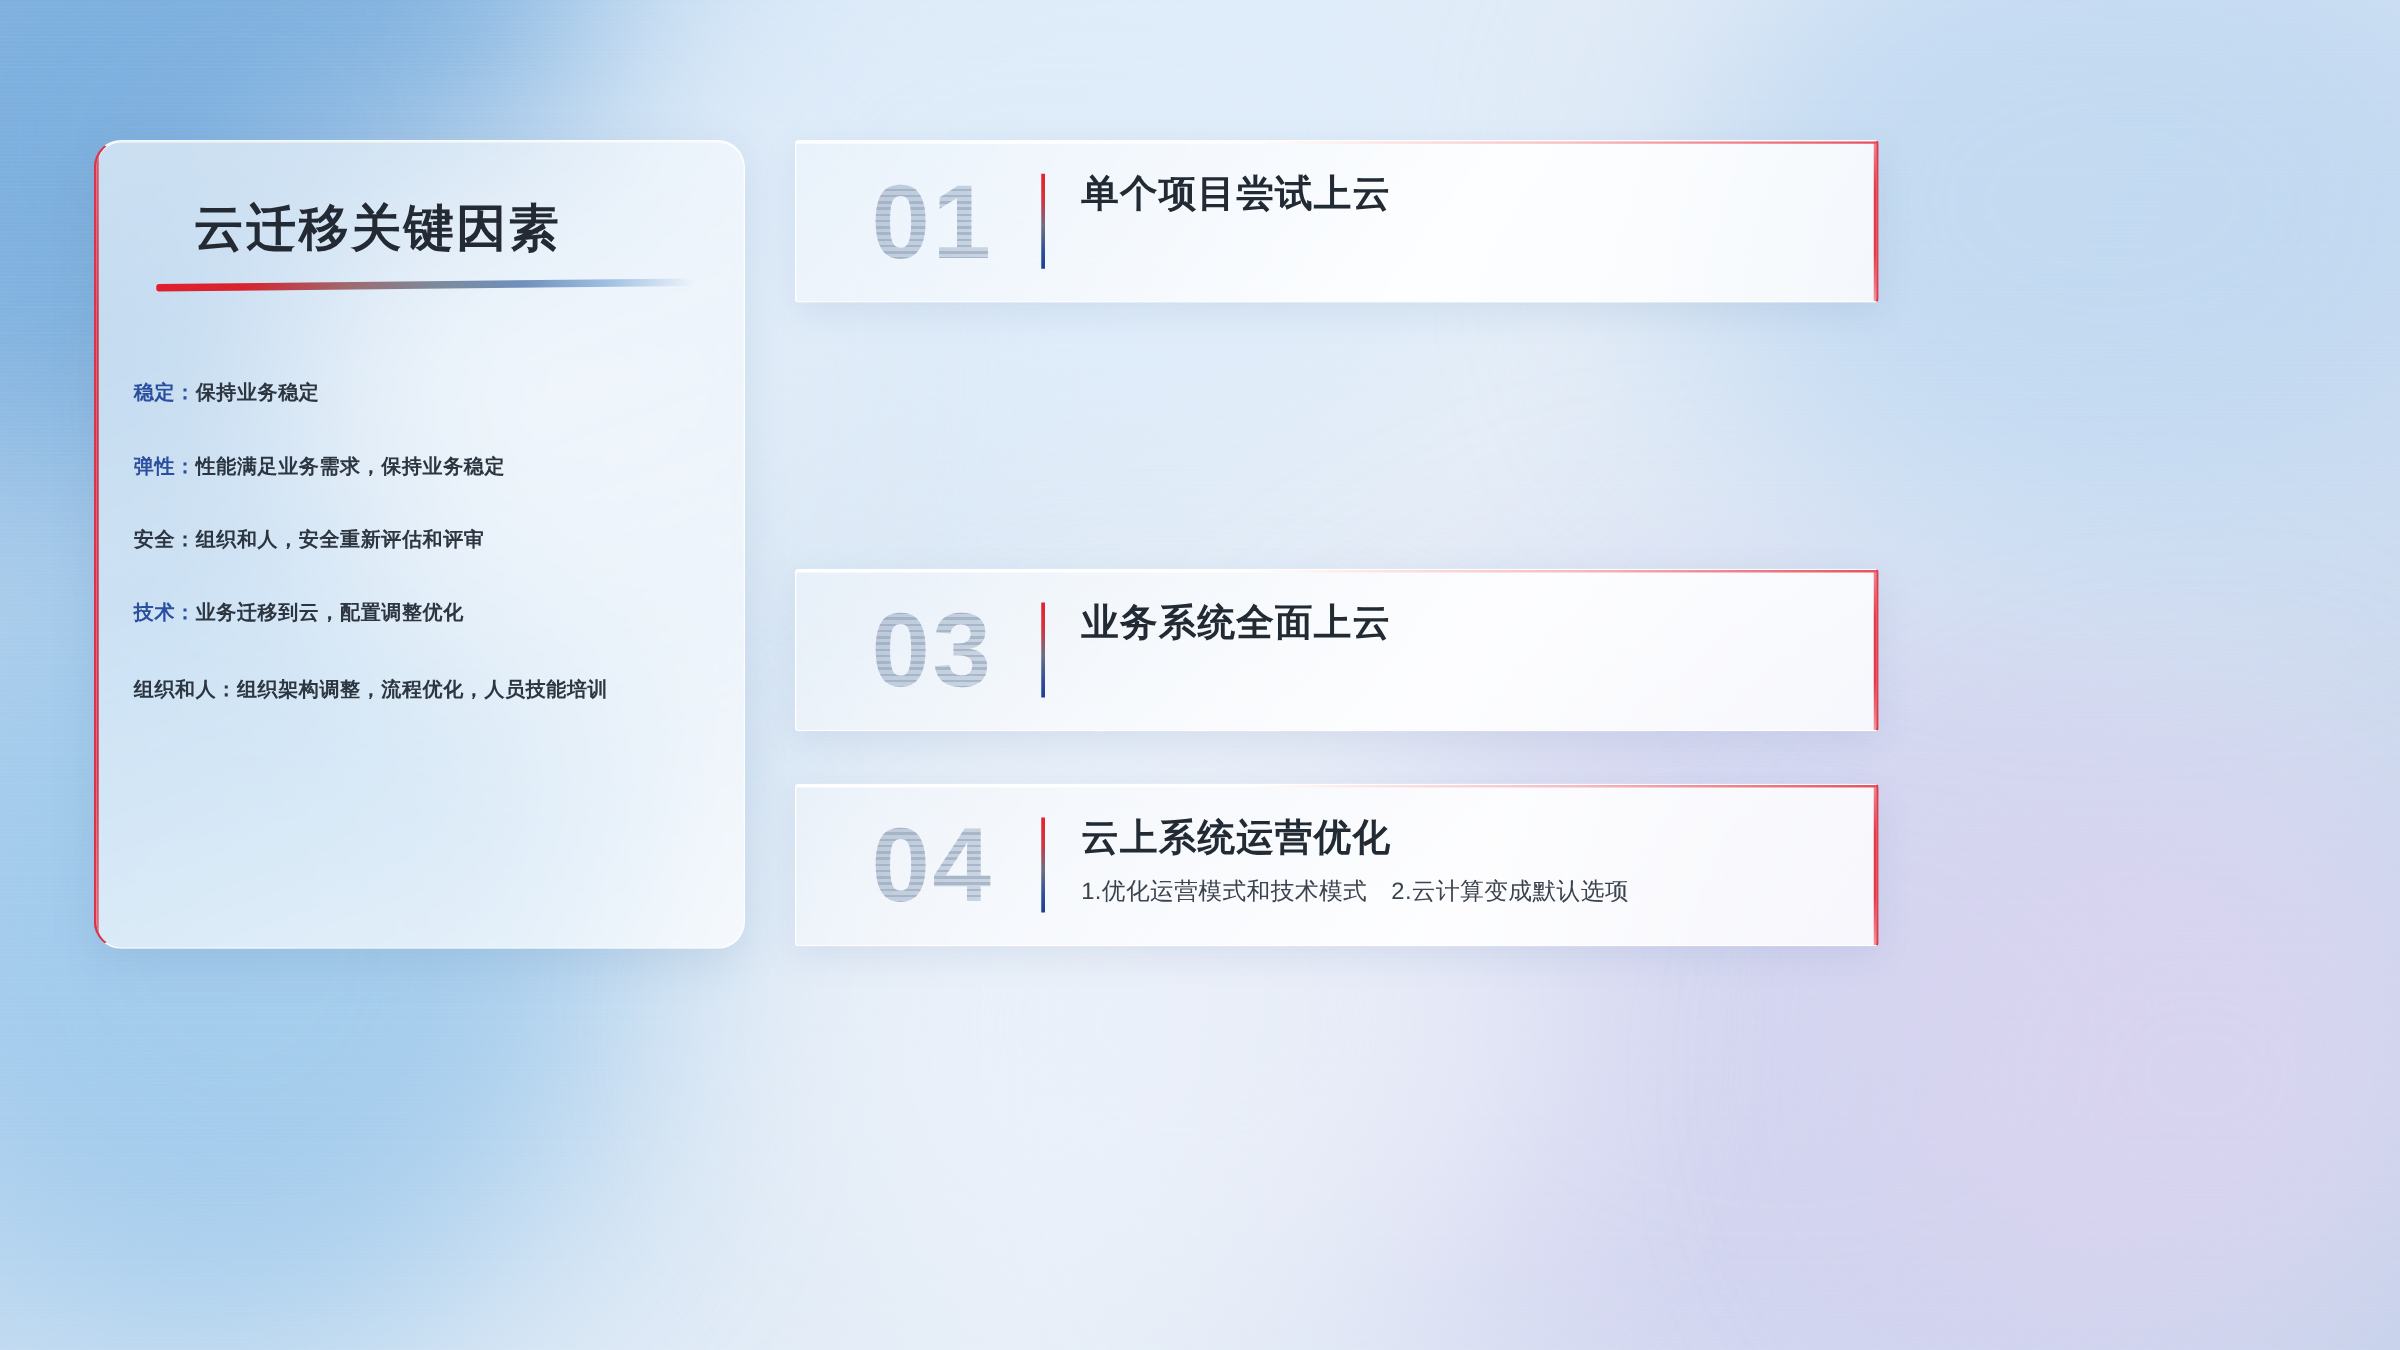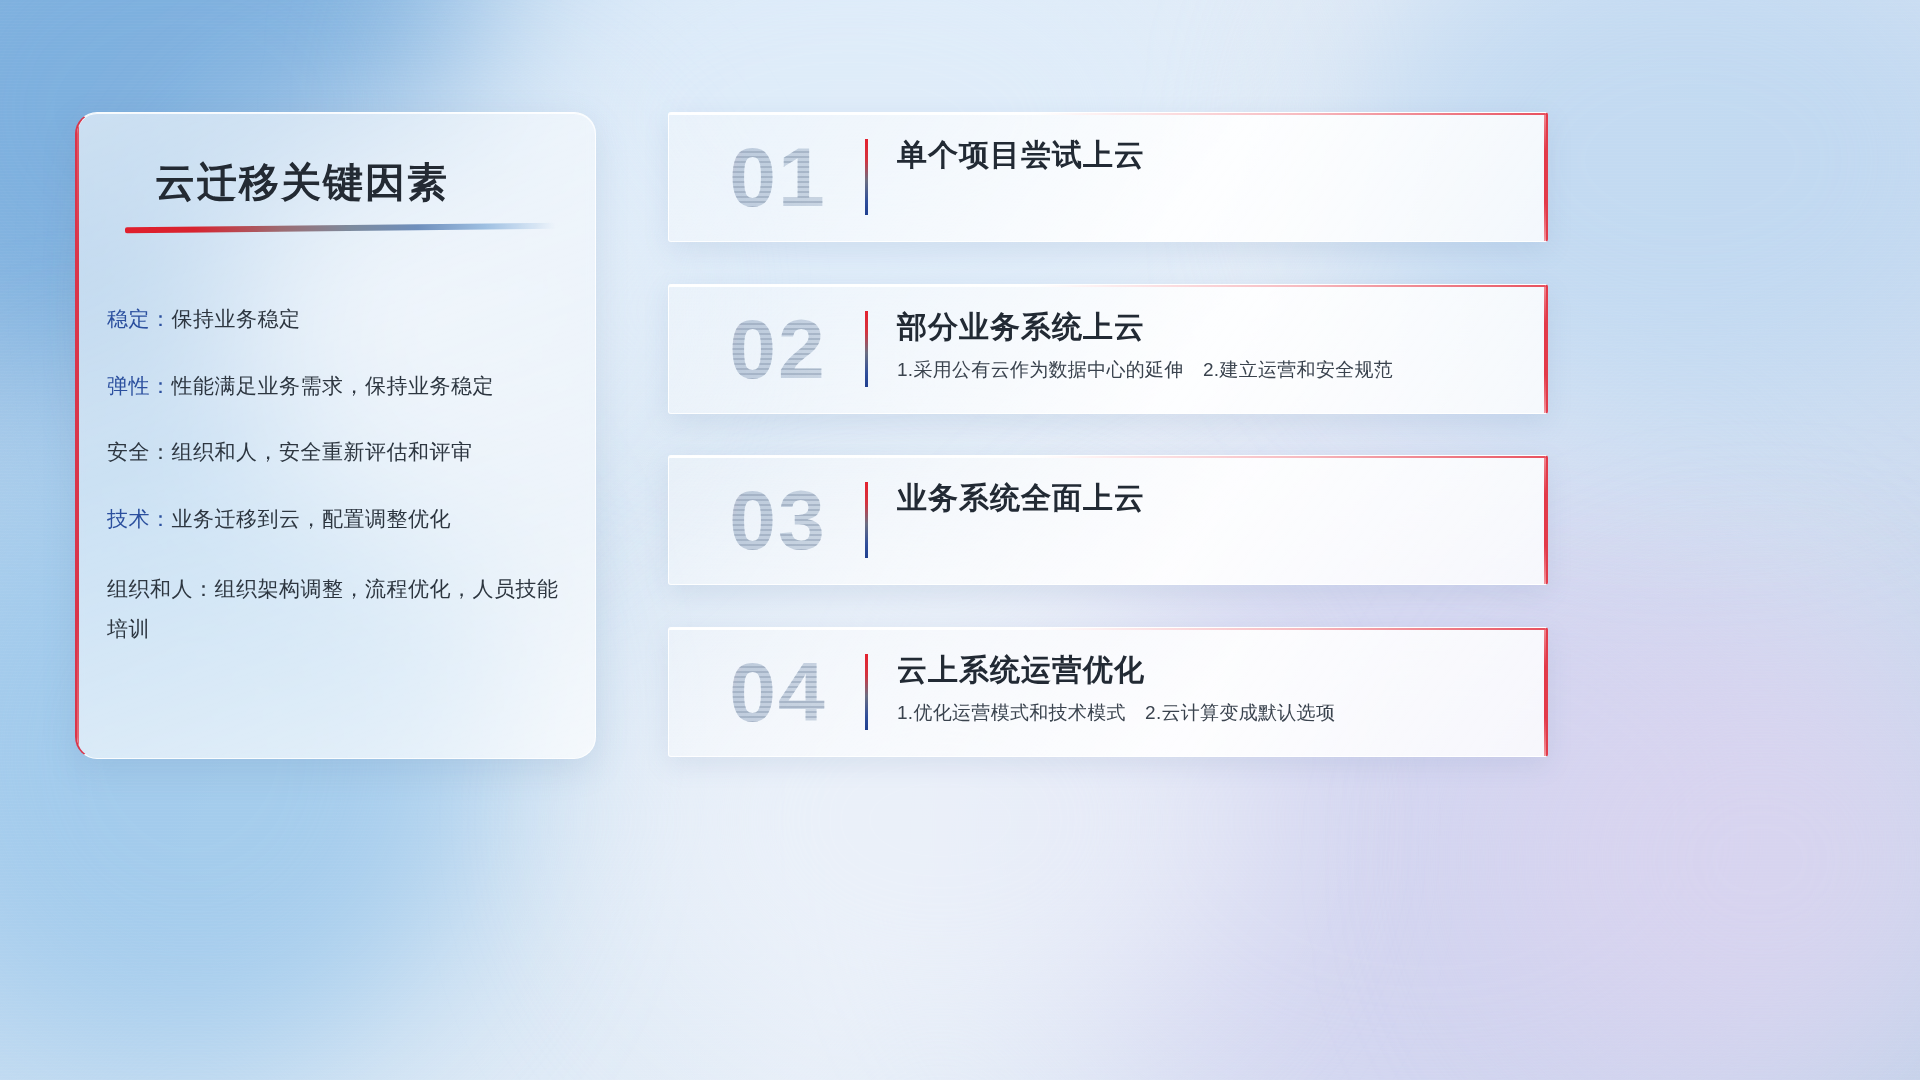--- a/index.html
+++ b/index.html
@@ -51,37 +51,36 @@
     font-family:"Liberation Sans","DejaVu Sans",sans-serif;
   }
   .lc-rule{
     position:absolute;left:48px;top:112px;width:430px;height:6px;
     background:linear-gradient(90deg,#e01f2d 0%, #d8232f 16%, #9d6a70 36%, #7d8a9c 52%, #6f8fbc 68%, #9fc0e2 84%, rgba(210,228,245,0) 100%);
     transform:skewY(-.6deg);
     border-radius:2px;
   }
   .lc-list{position:absolute;left:30px;top:190px;right:24px;}
   .lc-item{
-    font-size:21px;line-height:1.55;color:#2d3640;margin:0 0 34px 0;
-    letter-spacing:.5px;white-space:nowrap;
+    font-size:16px;line-height:1.55;color:#2d3640;margin:0 0 34px 0;
+    letter-spacing:.5px;white-space:nowrap;font-weight:bold;
   }
   .lc-item.wrap{white-space:normal;line-height:1.9;}
   .lc-label{color:#2b4f9e;}
   .lc-label.plain{color:#2d3640;}
 
   
   .r-card{
-    position:absolute;left:668px;width:864px;height:128px;
+    position:absolute;left:636px;width:864px;height:128px;
     background:linear-gradient(125deg, rgba(255,255,255,.34) 0%, rgba(255,255,255,.58) 26%, rgba(255,255,255,.92) 60%, rgba(255,255,255,.80) 100%);
     border:1px solid rgba(255,255,255,.9);
     border-right:2px solid #e23a4a;
     border-radius:3px;
     box-shadow:0 8px 26px rgba(92,126,170,.13), inset 0 1px 0 rgba(255,255,255,.9);
     overflow:hidden;
-    padding-left:13px;
   }
   .r-card::before{
     content:"";position:absolute;right:0;top:0;bottom:0;width:2px;
     background:linear-gradient(180deg,#ef8a93 0%, #e23a4a 30%, #e23a4a 70%, #f0949c 100%);
   }
   .r-card::after{
     content:"";position:absolute;left:0;right:0;top:0;height:1.5px;
     background:linear-gradient(90deg, rgba(255,255,255,.95) 0%, rgba(255,255,255,.9) 42%, rgba(246,180,186,.9) 72%, #e8515f 100%);
   }
   .rc1{top:112px;}
@@ -155,26 +154,20 @@
       </p>
     </div>
   </div>
 
   <div class="r-card rc1">
     <div class="r-num">01</div>
     <div class="r-bar"></div>
     <div class="r-title">单个项目尝试上云</div>
   </div>
 
-  <div class="r-card rc2">
-    <div class="r-num">02</div>
-    <div class="r-bar"></div>
-    <div class="r-title">部分业务系统上云</div>
-    <div class="r-desc">1.采用公有云作为数据中心的延伸　2.建立运营和安全规范</div>
-  </div>
 
   <div class="r-card rc3">
     <div class="r-num">03</div>
     <div class="r-bar"></div>
     <div class="r-title">业务系统全面上云</div>
   </div>
 
   <div class="r-card rc4">
     <div class="r-num">04</div>
     <div class="r-bar"></div>

